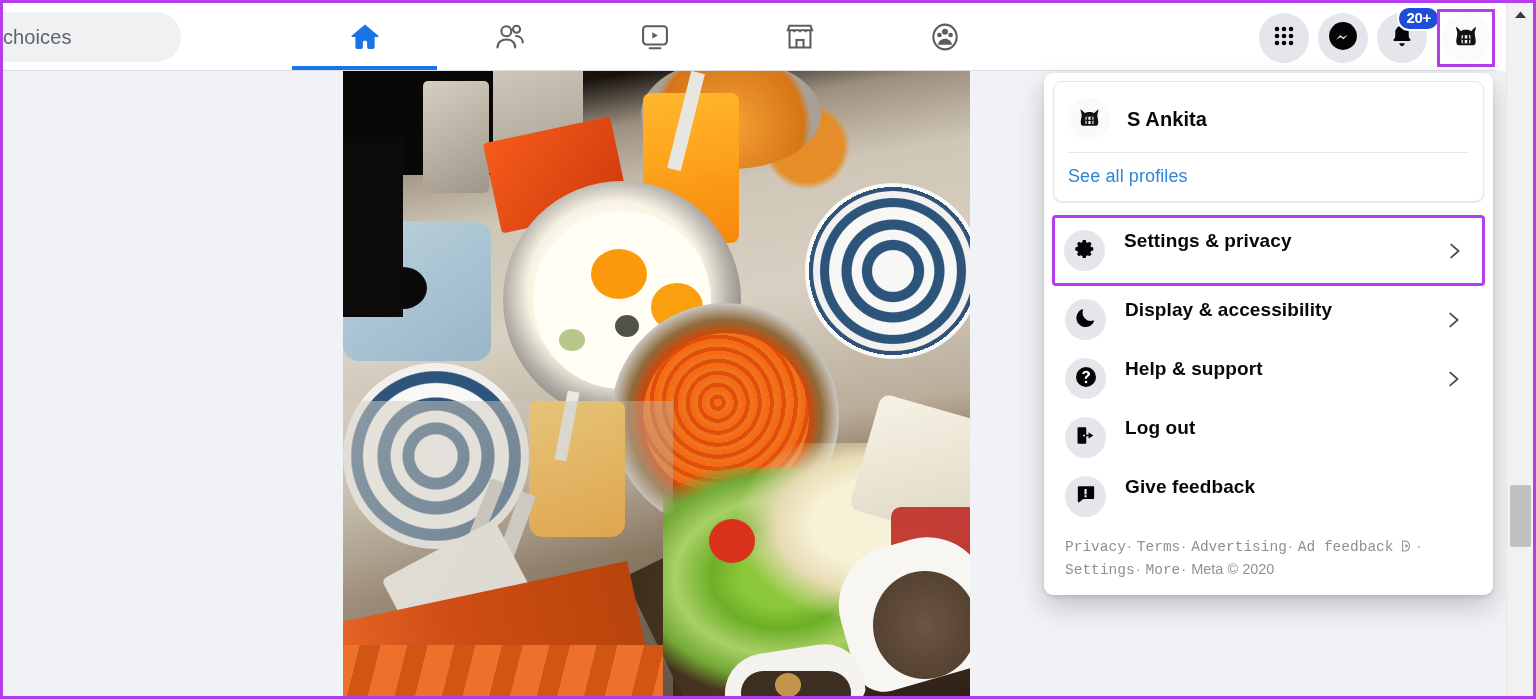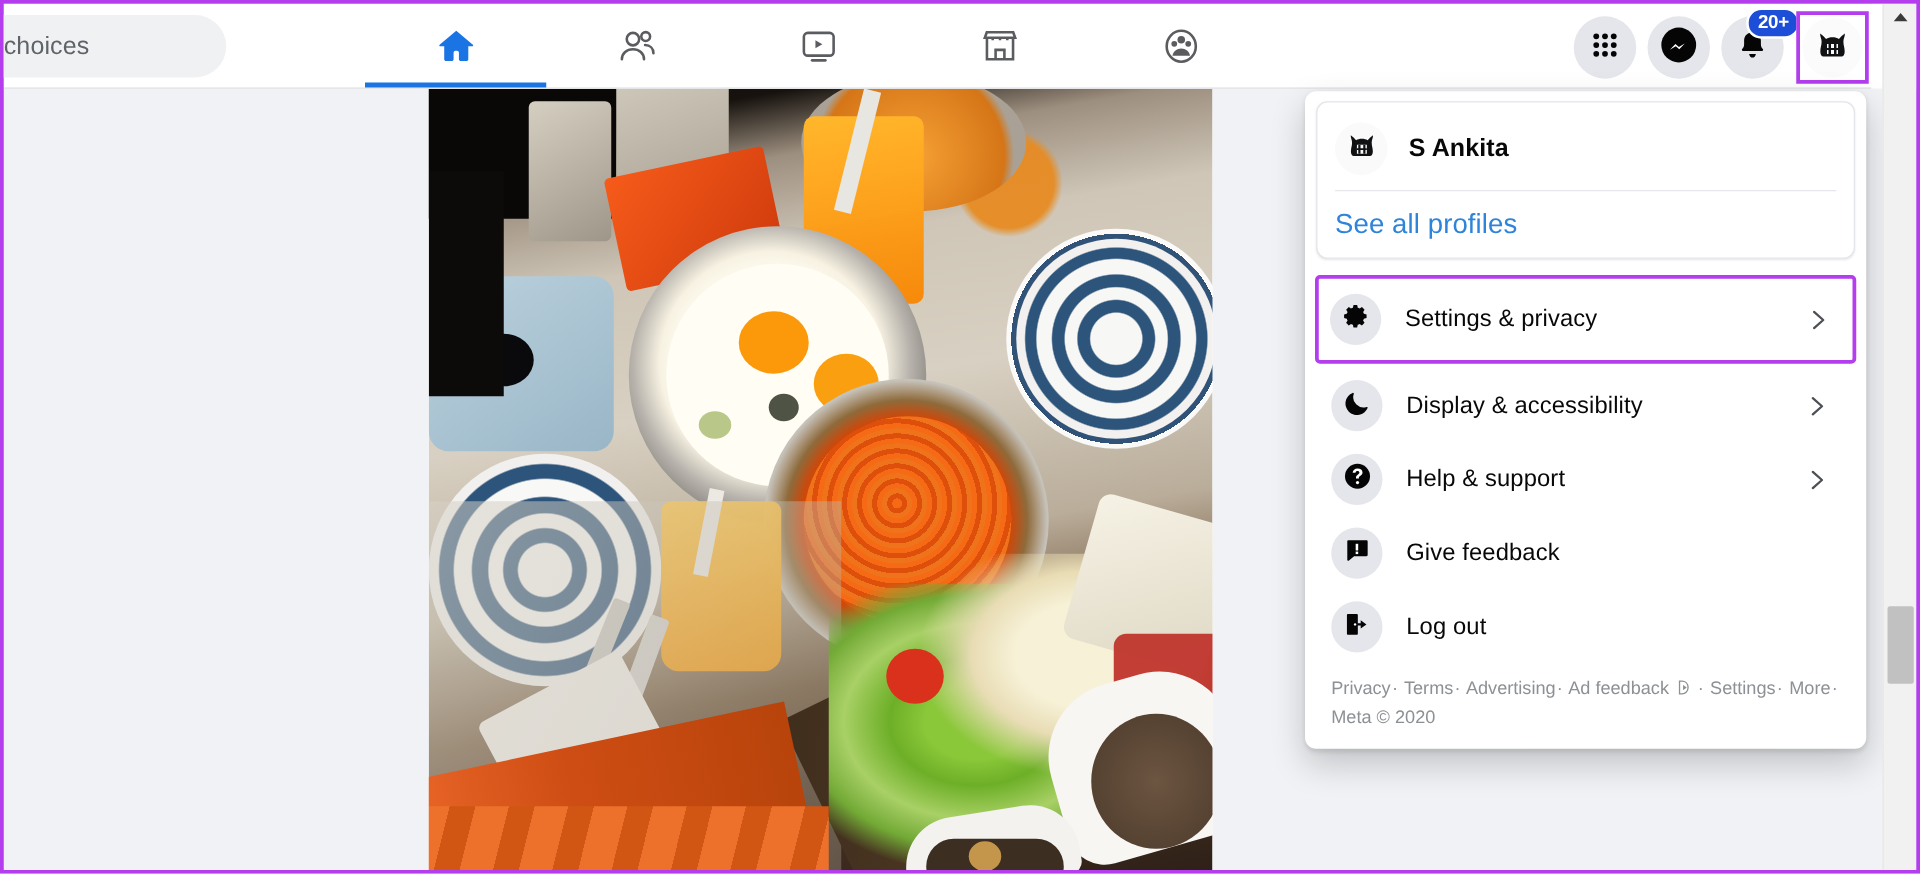--- a/index.html
+++ b/index.html
@@ -186,35 +186,35 @@
     letter-spacing: .1px;
   }
   #profile-divider {
     height: 1px;
     background: #e6e7ea;
     margin: 0 0 0 0;
   }
   #see-all {
     display: block;
     padding: 13px 0 2px 0;
-    font-size: 22px;
+    font-size: 18px;
     color: #2e84d9;
     cursor: pointer;
     letter-spacing: .1px;
   }
 
   
   .menu-row {
     display: flex;
-    align-items: center;
     gap: 19px;
     padding: 9px 12px 9px 12px;
     border-radius: 8px;
     cursor: pointer;
     position: relative;
+    font-weight: bold;
   }
   .menu-row .m-icon {
     width: 41px; height: 41px;
     border-radius: 50%;
     background: #e4e6eb;
     display: flex;
     align-items: center;
     justify-content: center;
     flex: 0 0 auto;
   }
@@ -238,21 +238,21 @@
     margin: 0 -1px 4px -1px;
   }
 
   
   #menu-footer {
     padding: 10px 12px 8px 12px;
     font-size: 14.5px;
     color: #8d9094;
     line-height: 21px;
   }
-  #menu-footer span.lk { cursor: pointer; }
+  #menu-footer span.lk { cursor: pointer; font-family: Liberation Mono, monospace; }
   #menu-footer .sep { padding: 0 1px; }
 
   
   #scrollbar {
     position: absolute;
     right: 0; top: 0;
     width: 27px; height: 693px;
     background: #f1f1f1;
     border-left: 1px solid #e6e6e6;
     z-index: 60;
@@ -516,40 +516,40 @@
         <svg width="22" height="22" viewBox="0 0 24 24" fill="none" stroke="#4c4f53" stroke-width="2" stroke-linecap="round" stroke-linejoin="round">
           <polyline points="9,5 17,12 9,19"></polyline>
         </svg>
       </div>
     </div>
 
     <div class="menu-row">
       <div class="m-icon">
         <span>
           <svg width="23" height="23" viewBox="0 0 24 24" fill="#050505">
+            <path d="M4.6 3.3h7.3c.5 0 .9.4.9.9v15.6c0 .5-.4.9-.9.9H4.6c-.5 0-.9-.4-.9-.9V4.2c0-.5.4-.9.9-.9z"></path>
+            <circle cx="10.5" cy="12" r="1" fill="#fff"></circle>
+            <path d="M15.2 8.6v2.5h-2.9v1.8h2.9v2.5L20 12z"></path>
+          </svg>
+        </span>
+      </div>
+      <div class="m-label">Log out</div>
+    </div>
+
+    <div class="menu-row">
+      <div class="m-icon">
+        <span>
+          <svg width="23" height="23" viewBox="0 0 24 24" fill="#050505">
             <path d="M4 3.4h16c.6 0 1 .45 1 1v11.3c0 .55-.4 1-1 1H9.7l-4.3 3.5c-.5.4-1.4.06-1.4-.62V4.4c0-.55.4-1 1-1z"></path>
             <rect x="11" y="6.3" width="2.1" height="5.6" fill="#fff"></rect>
             <rect x="11" y="12.8" width="2.1" height="2.1" fill="#fff"></rect>
           </svg>
         </span>
       </div>
       <div class="m-label">Give feedback</div>
-    </div>
-
-    <div class="menu-row">
-      <div class="m-icon">
-        <span>
-          <svg width="23" height="23" viewBox="0 0 24 24" fill="#050505">
-            <path d="M4.6 3.3h7.3c.5 0 .9.4.9.9v15.6c0 .5-.4.9-.9.9H4.6c-.5 0-.9-.4-.9-.9V4.2c0-.5.4-.9.9-.9z"></path>
-            <circle cx="10.5" cy="12" r="1" fill="#fff"></circle>
-            <path d="M15.2 8.6v2.5h-2.9v1.8h2.9v2.5L20 12z"></path>
-          </svg>
-        </span>
-      </div>
-      <div class="m-label">Log out</div>
     </div>
 
     <div id="menu-footer">
       <span class="lk">Privacy</span><span class="sep">·</span>
       <span class="lk">Terms</span><span class="sep">·</span>
       <span class="lk">Advertising</span><span class="sep">·</span>
       <span class="lk">Ad feedback</span>
       <span style="display:inline-block;vertical-align:-2px;margin:0 2px;">
         <svg width="14" height="14" viewBox="0 0 16 16" fill="none" stroke="#8d9094" stroke-width="1.2">
           <path d="M3 2.2h2.2c3.4 0 5.6 2.4 5.6 5.8S8.6 13.8 5.2 13.8H3z"></path>

